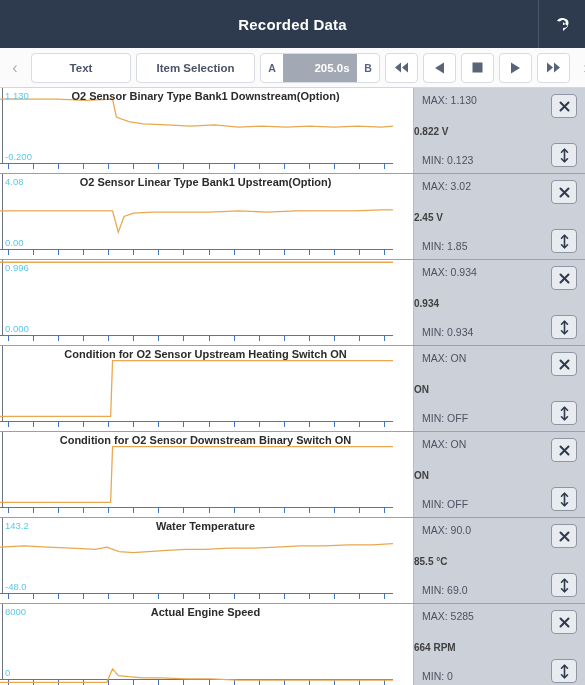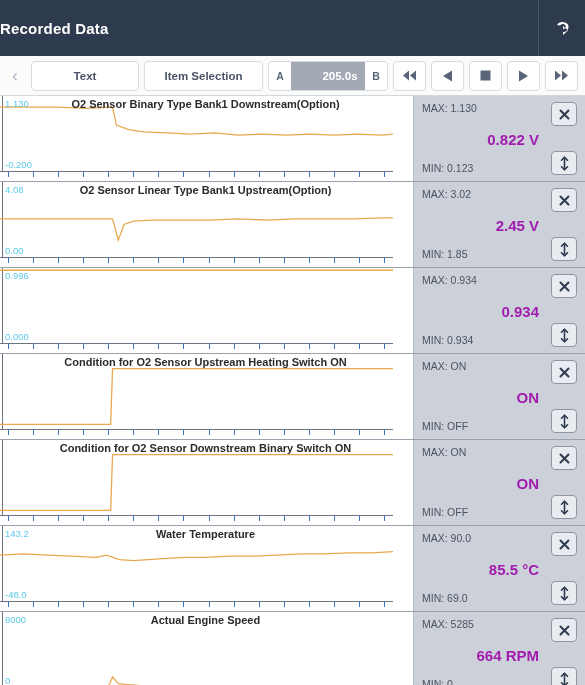--- a/index.html
+++ b/index.html
@@ -6,25 +6,25 @@
   html, body {
     width: 585px; height: 685px;
     font-family: "Liberation Sans", sans-serif;
     background: #ffffff;
     overflow: hidden;
   }
 
   
   .titlebar {
     position: relative;
-    height: 56px;
+    height: 48px;
     background: #2e3a4d;
     display: flex;
     align-items: center;
-    justify-content: flex-start;
+    justify-content: center;
   }
   .titlebar-title {
     color: #ffffff;
     font-size: 15px;
     font-weight: bold;
     letter-spacing: .2px;
   }
   .titlebar-right {
     position: absolute;
     right: 0; top: 0; bottom: 0;
@@ -60,21 +60,21 @@
     border-radius: 4px;
     color: #4a5568;
     font-size: 11.5px;
     font-weight: bold;
     display: flex; align-items: center; justify-content: center;
     padding: 0 10px;
     cursor: pointer;
     white-space: nowrap;
     flex: 0 0 auto;
   }
-  .tbtn-text { width: 108px; }
+  .tbtn-text { width: 100px; }
   .tbtn-item { width: 119px; }
 
   .ab-group {
     height: 30px;
     background: #fff;
     border: 1px solid #d8dbe1;
     border-radius: 4px;
     display: flex; align-items: center;
     overflow: hidden;
     flex: 0 0 auto;
@@ -184,24 +184,23 @@
     left: 8px;
     font-size: 10.5px;
     color: #4b5260;
   }
   .info-max { top: 6px; }
   .info-min { bottom: 7px; }
   .info-val {
     position: absolute;
     top: 50%; left: 0; right: 46px;
     transform: translateY(-50%);
-    text-align: right;
-    font-size: 15px;
+    font-size: 10px;
     font-weight: bold;
-    color: #a21caf;
+    color: #404040;
   }
   .ibtn {
     position: absolute;
     right: 8px;
     width: 26px; height: 24px;
     background: #e8ebf0;
     border: 1px solid #8f96a3;
     border-radius: 4px;
     display: flex; align-items: center; justify-content: center;
     cursor: pointer;

